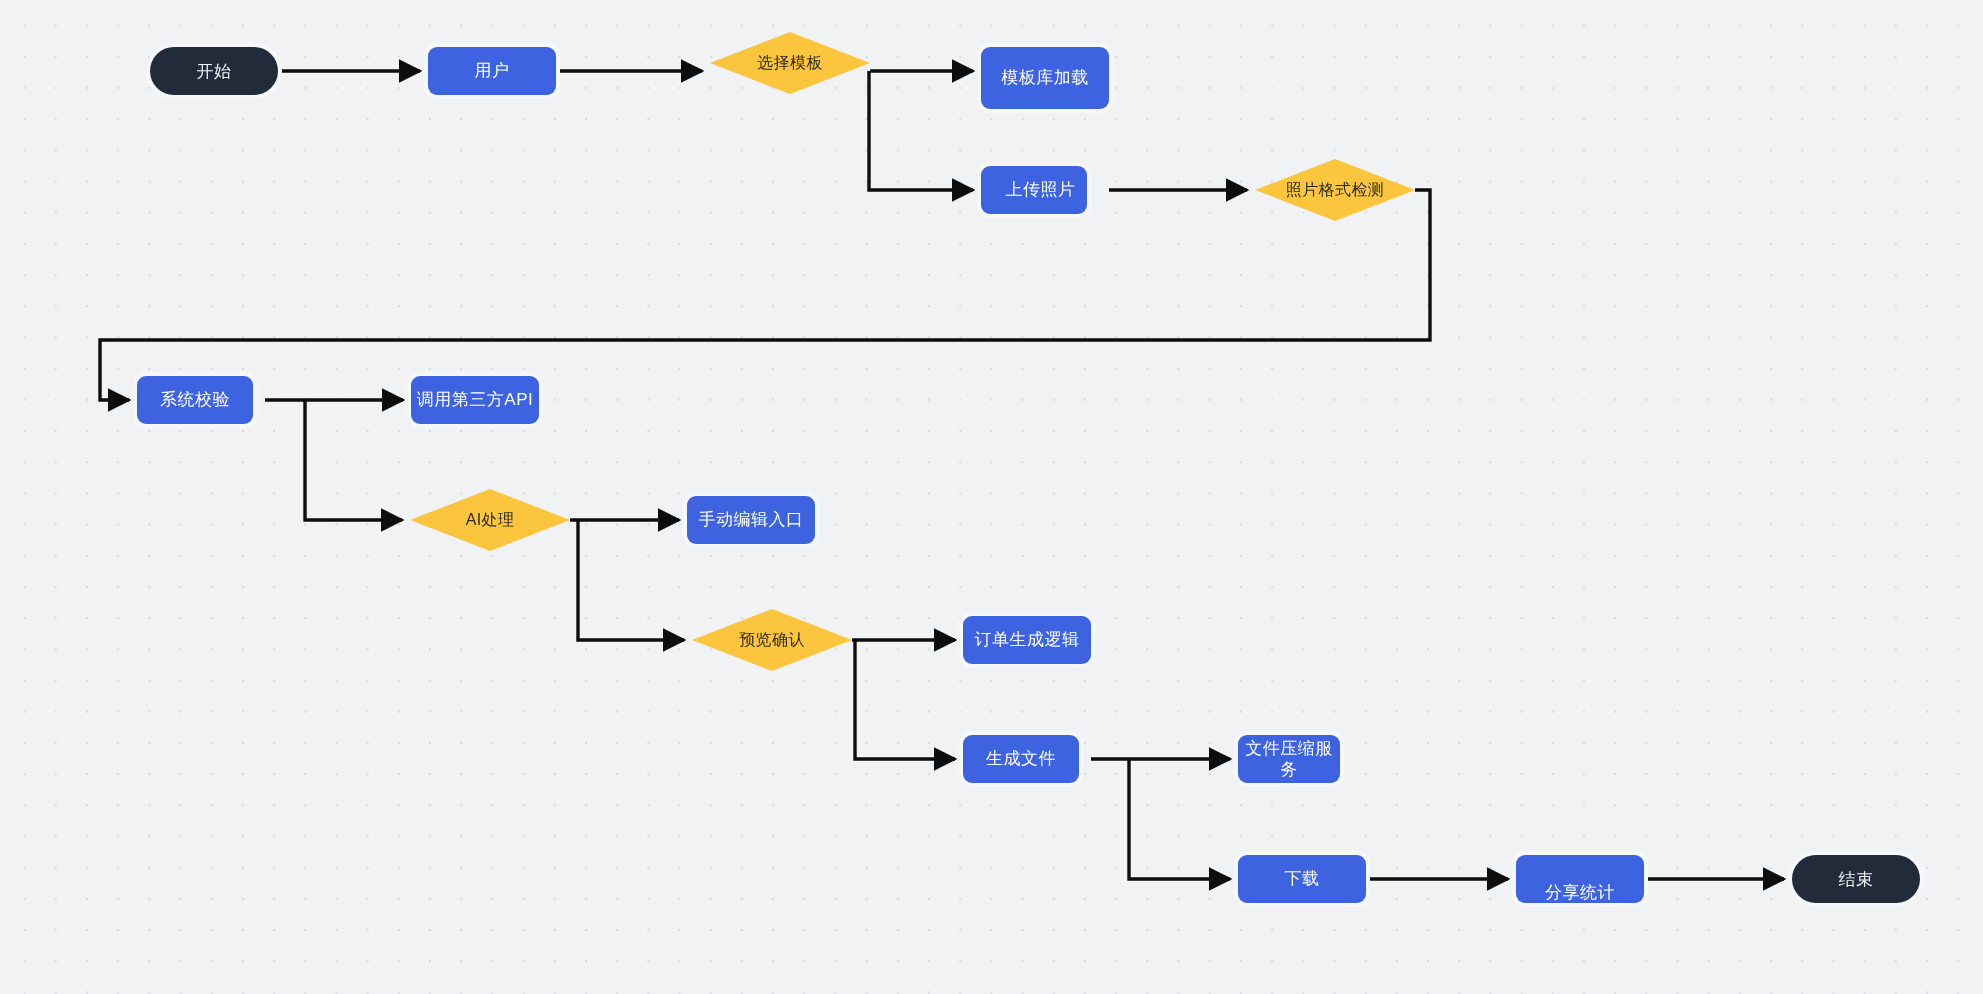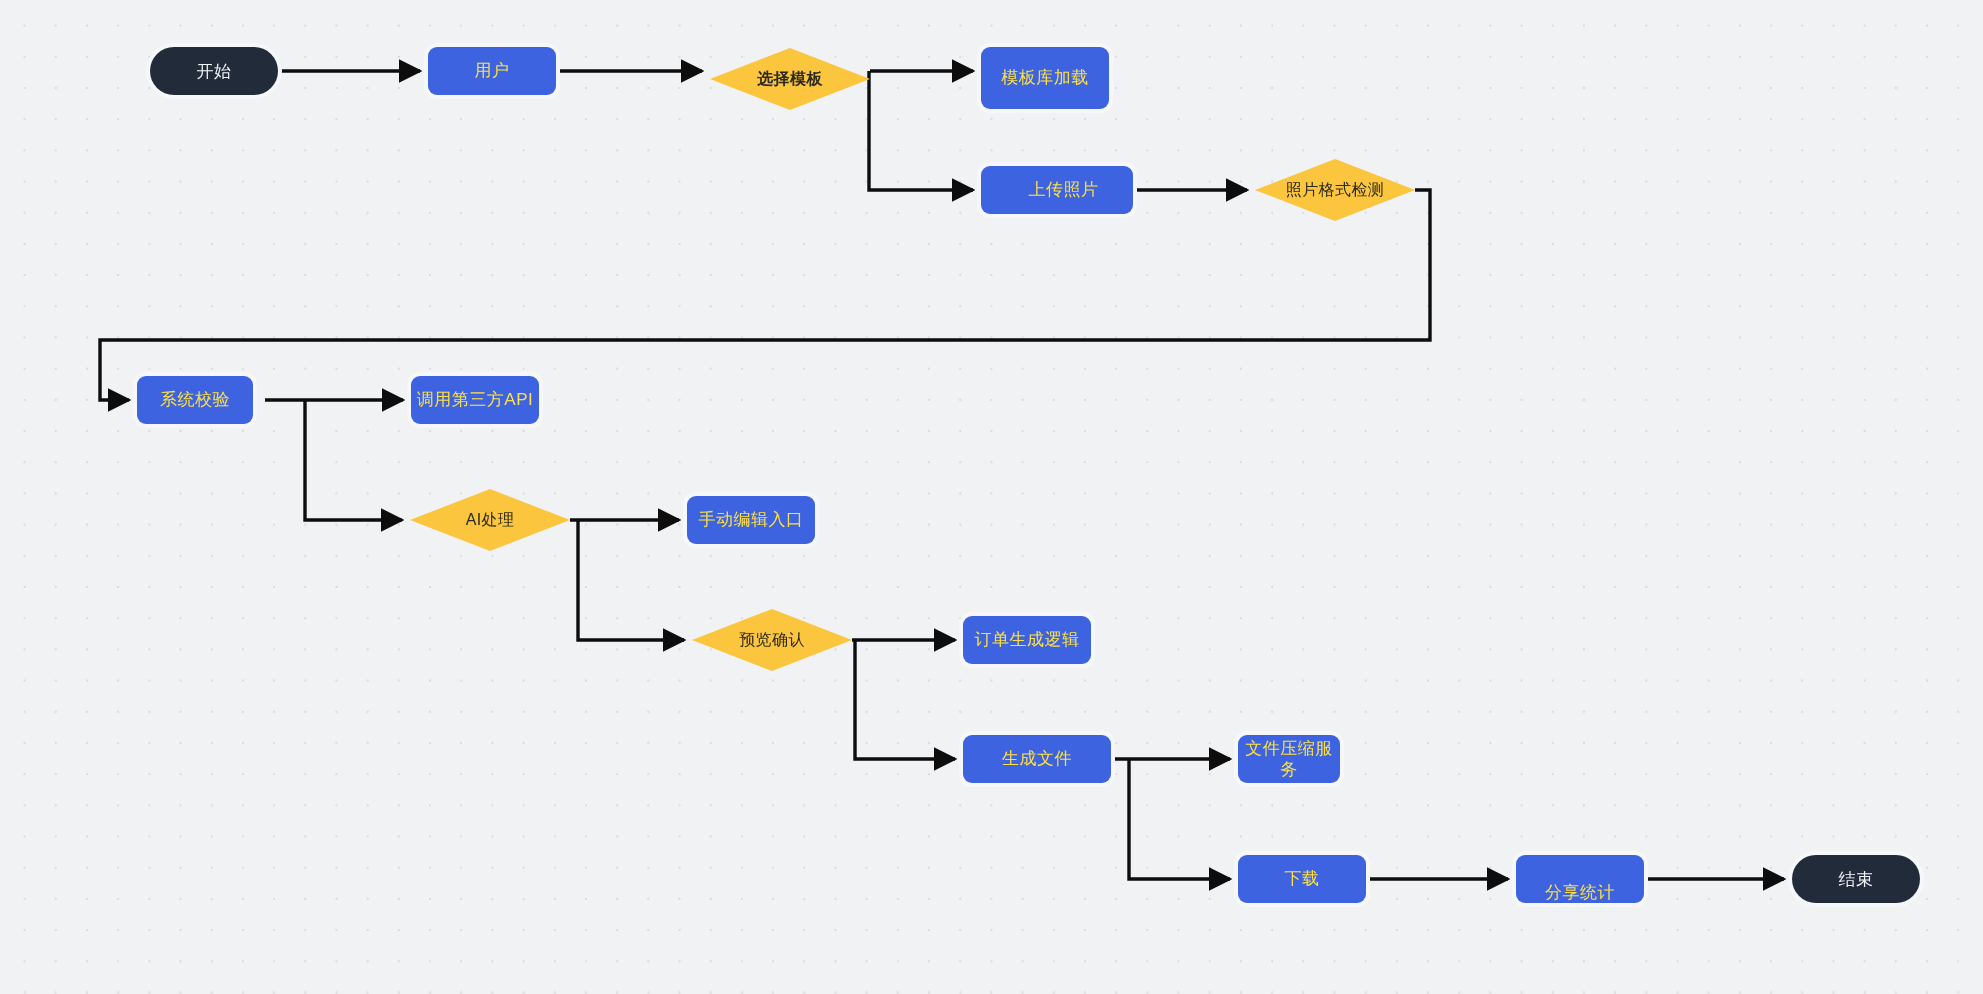--- a/index.html
+++ b/index.html
@@ -35,21 +35,21 @@
     position: absolute;
     box-sizing: border-box;
     display: flex;
     align-items: center;
     justify-content: center;
     text-align: center;
     z-index: 3;
   }
   .node-process {
     background: #3d63e0;
-    color: #fde047;
+    color: #ffffff;
     border-radius: 9px;
     font-size: 17px;
     letter-spacing: 0.5px;
     box-shadow: 0 0 0 4px #f6f7f8;
     line-height: 1.25;
   }
   .node-terminal {
     background: #222b3a;
     color: #f0f1f3;
     border-radius: 999px;
@@ -132,30 +132,30 @@
   </svg>
 
   <div class="node node-terminal" style="left:150px; top:47px; width:128px; height:48px;">
     <span>开始</span>
   </div>
 
   <div class="node node-process" style="left:428px; top:47px; width:128px; height:48px;">
     <span>用户</span>
   </div>
 
-  <div class="node node-decision" style="left:710px; top:48px; width:160px; height:62px;font-weight:bold;">
+  <div class="node node-decision" style="left:710px; top:32px; width:160px; height:62px;">
     <span class="diamond-shape"></span>
     <span class="diamond-label">选择模板</span>
   </div>
 
   <div class="node node-process" style="left:981px; top:47px; width:128px; height:62px;">
     <span>模板库加载</span>
   </div>
 
-  <div class="node node-process" style="left:981px; top:166px; width:152px; height:48px;padding-left:13px;">
+  <div class="node node-process" style="left:981px; top:166px; width:106px; height:48px;padding-left:13px;">
     <span>上传照片</span>
   </div>
 
   <div class="node node-decision" style="left:1255px; top:159px; width:160px; height:62px;">
     <span class="diamond-shape"></span>
     <span class="diamond-label">照片格式检测</span>
   </div>
 
   <div class="node node-process" style="left:137px; top:376px; width:116px; height:48px;">
     <span>系统校验</span>
@@ -176,21 +176,21 @@
 
   <div class="node node-decision" style="left:692px; top:609px; width:160px; height:62px;">
     <span class="diamond-shape"></span>
     <span class="diamond-label">预览确认</span>
   </div>
 
   <div class="node node-process" style="left:963px; top:616px; width:128px; height:48px;">
     <span>订单生成逻辑</span>
   </div>
 
-  <div class="node node-process" style="left:963px; top:735px; width:148px; height:48px;">
+  <div class="node node-process" style="left:963px; top:735px; width:116px; height:48px;">
     <span>生成文件</span>
   </div>
 
   <div class="node node-process" style="left:1238px; top:735px; width:102px; height:48px;">
     <span>文件压缩服务</span>
   </div>
 
   <div class="node node-process" style="left:1238px; top:855px; width:128px; height:48px;">
     <span>下载</span>
   </div>

